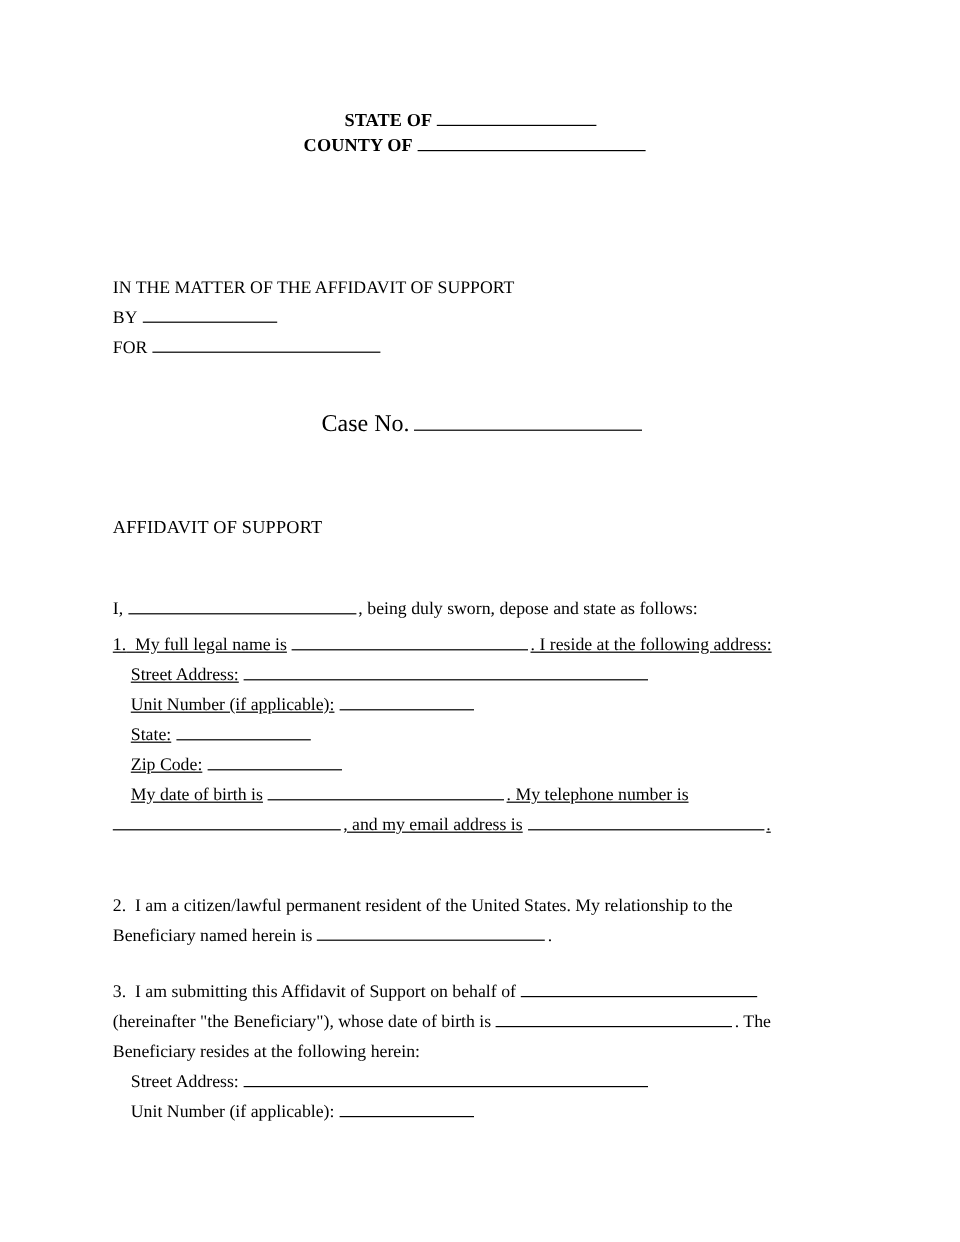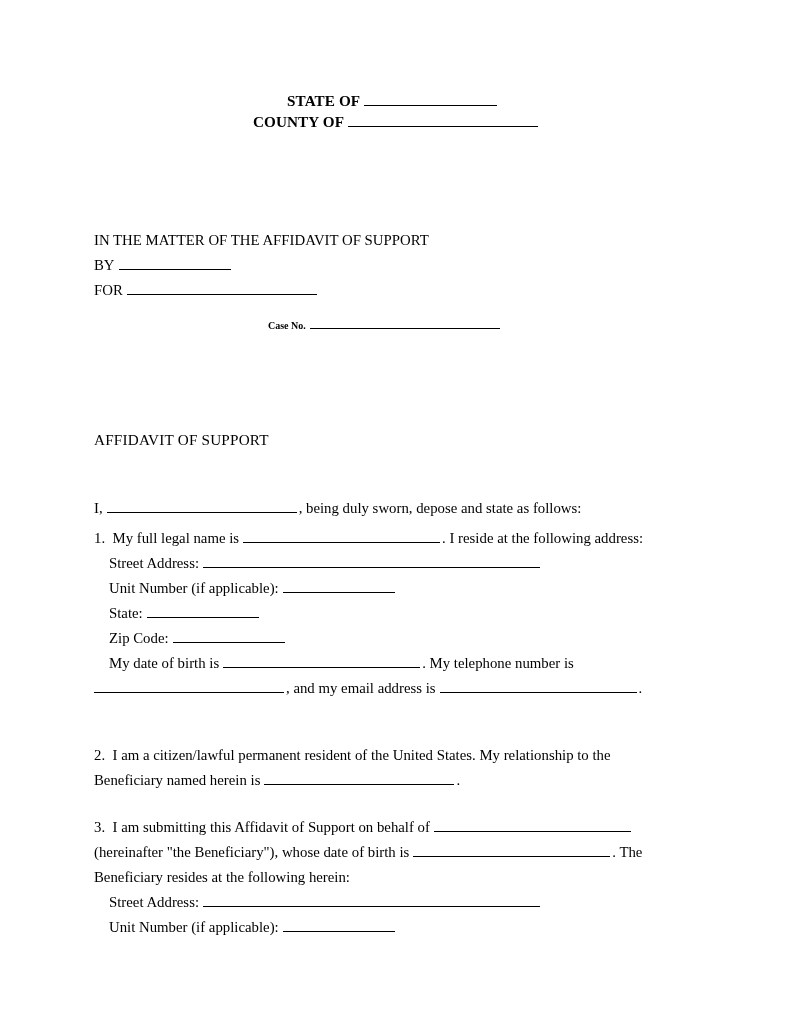--- a/index.html
+++ b/index.html
@@ -60,24 +60,24 @@
     top: 228px;
     left: 94px;
     font-size: 14.8px;
     line-height: 25px;
     white-space: nowrap;
   }
 
   
   .caseno {
     position: absolute;
-    top: 320px;
+    top: 342px;
     left: 268px;
-    font-weight: bold;
-    font-size: 10px;
+    font-weight: normal;
+    font-size: 20px;
     white-space: nowrap;
   }
   .caseno .rule { border-bottom-width: 1.8px; }
 
   
   .doc-title {
     position: absolute;
     top: 431px;
     left: 94px;
     font-weight: normal;
@@ -87,21 +87,21 @@
 
   
   .body-block {
     position: absolute;
     left: 94px;
     width: 580px;
     font-size: 14.8px;
     line-height: 25px;
   }
   .p-intro { top: 479px; margin-top: 17px; }
-  .p-item1 { top: 526px; }
+  .p-item1 { top: 526px; text-decoration: underline; }
   .p-item2 { top: 743px; }
   .p-item3 { top: 815px; }
 
   .para { margin: 0; }
   .sub {
     margin: 0;
     padding-left: 15px;
     white-space: nowrap;
   }
   .item-text {

